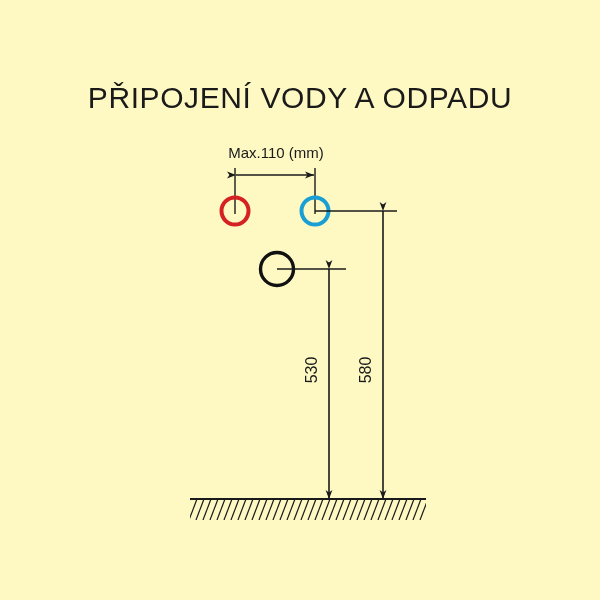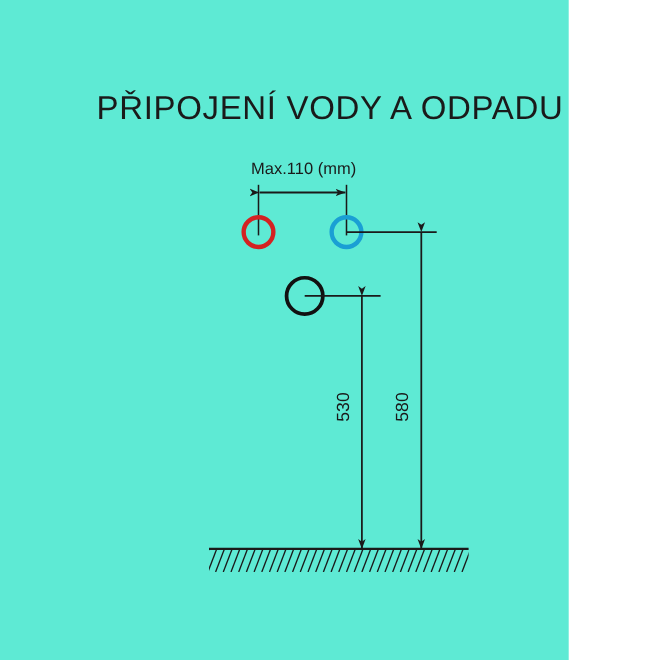--- a/index.html
+++ b/index.html
@@ -8,23 +8,23 @@
     background: #ffffff;
   }
   body {
     width: 600px;
     height: 600px;
     font-family: "Liberation Sans", sans-serif;
     overflow: hidden;
   }
   #stage {
     position: relative;
-    width: 517px;
+    width: 600px;
     height: 600px;
-    background: #5eead4;
+    background: #fef9c3;
   }
   #diagram {
     position: absolute;
     left: 0;
     top: 0;
     width: 600px;
     height: 600px;
     display: block;
   }
   .ttl {

